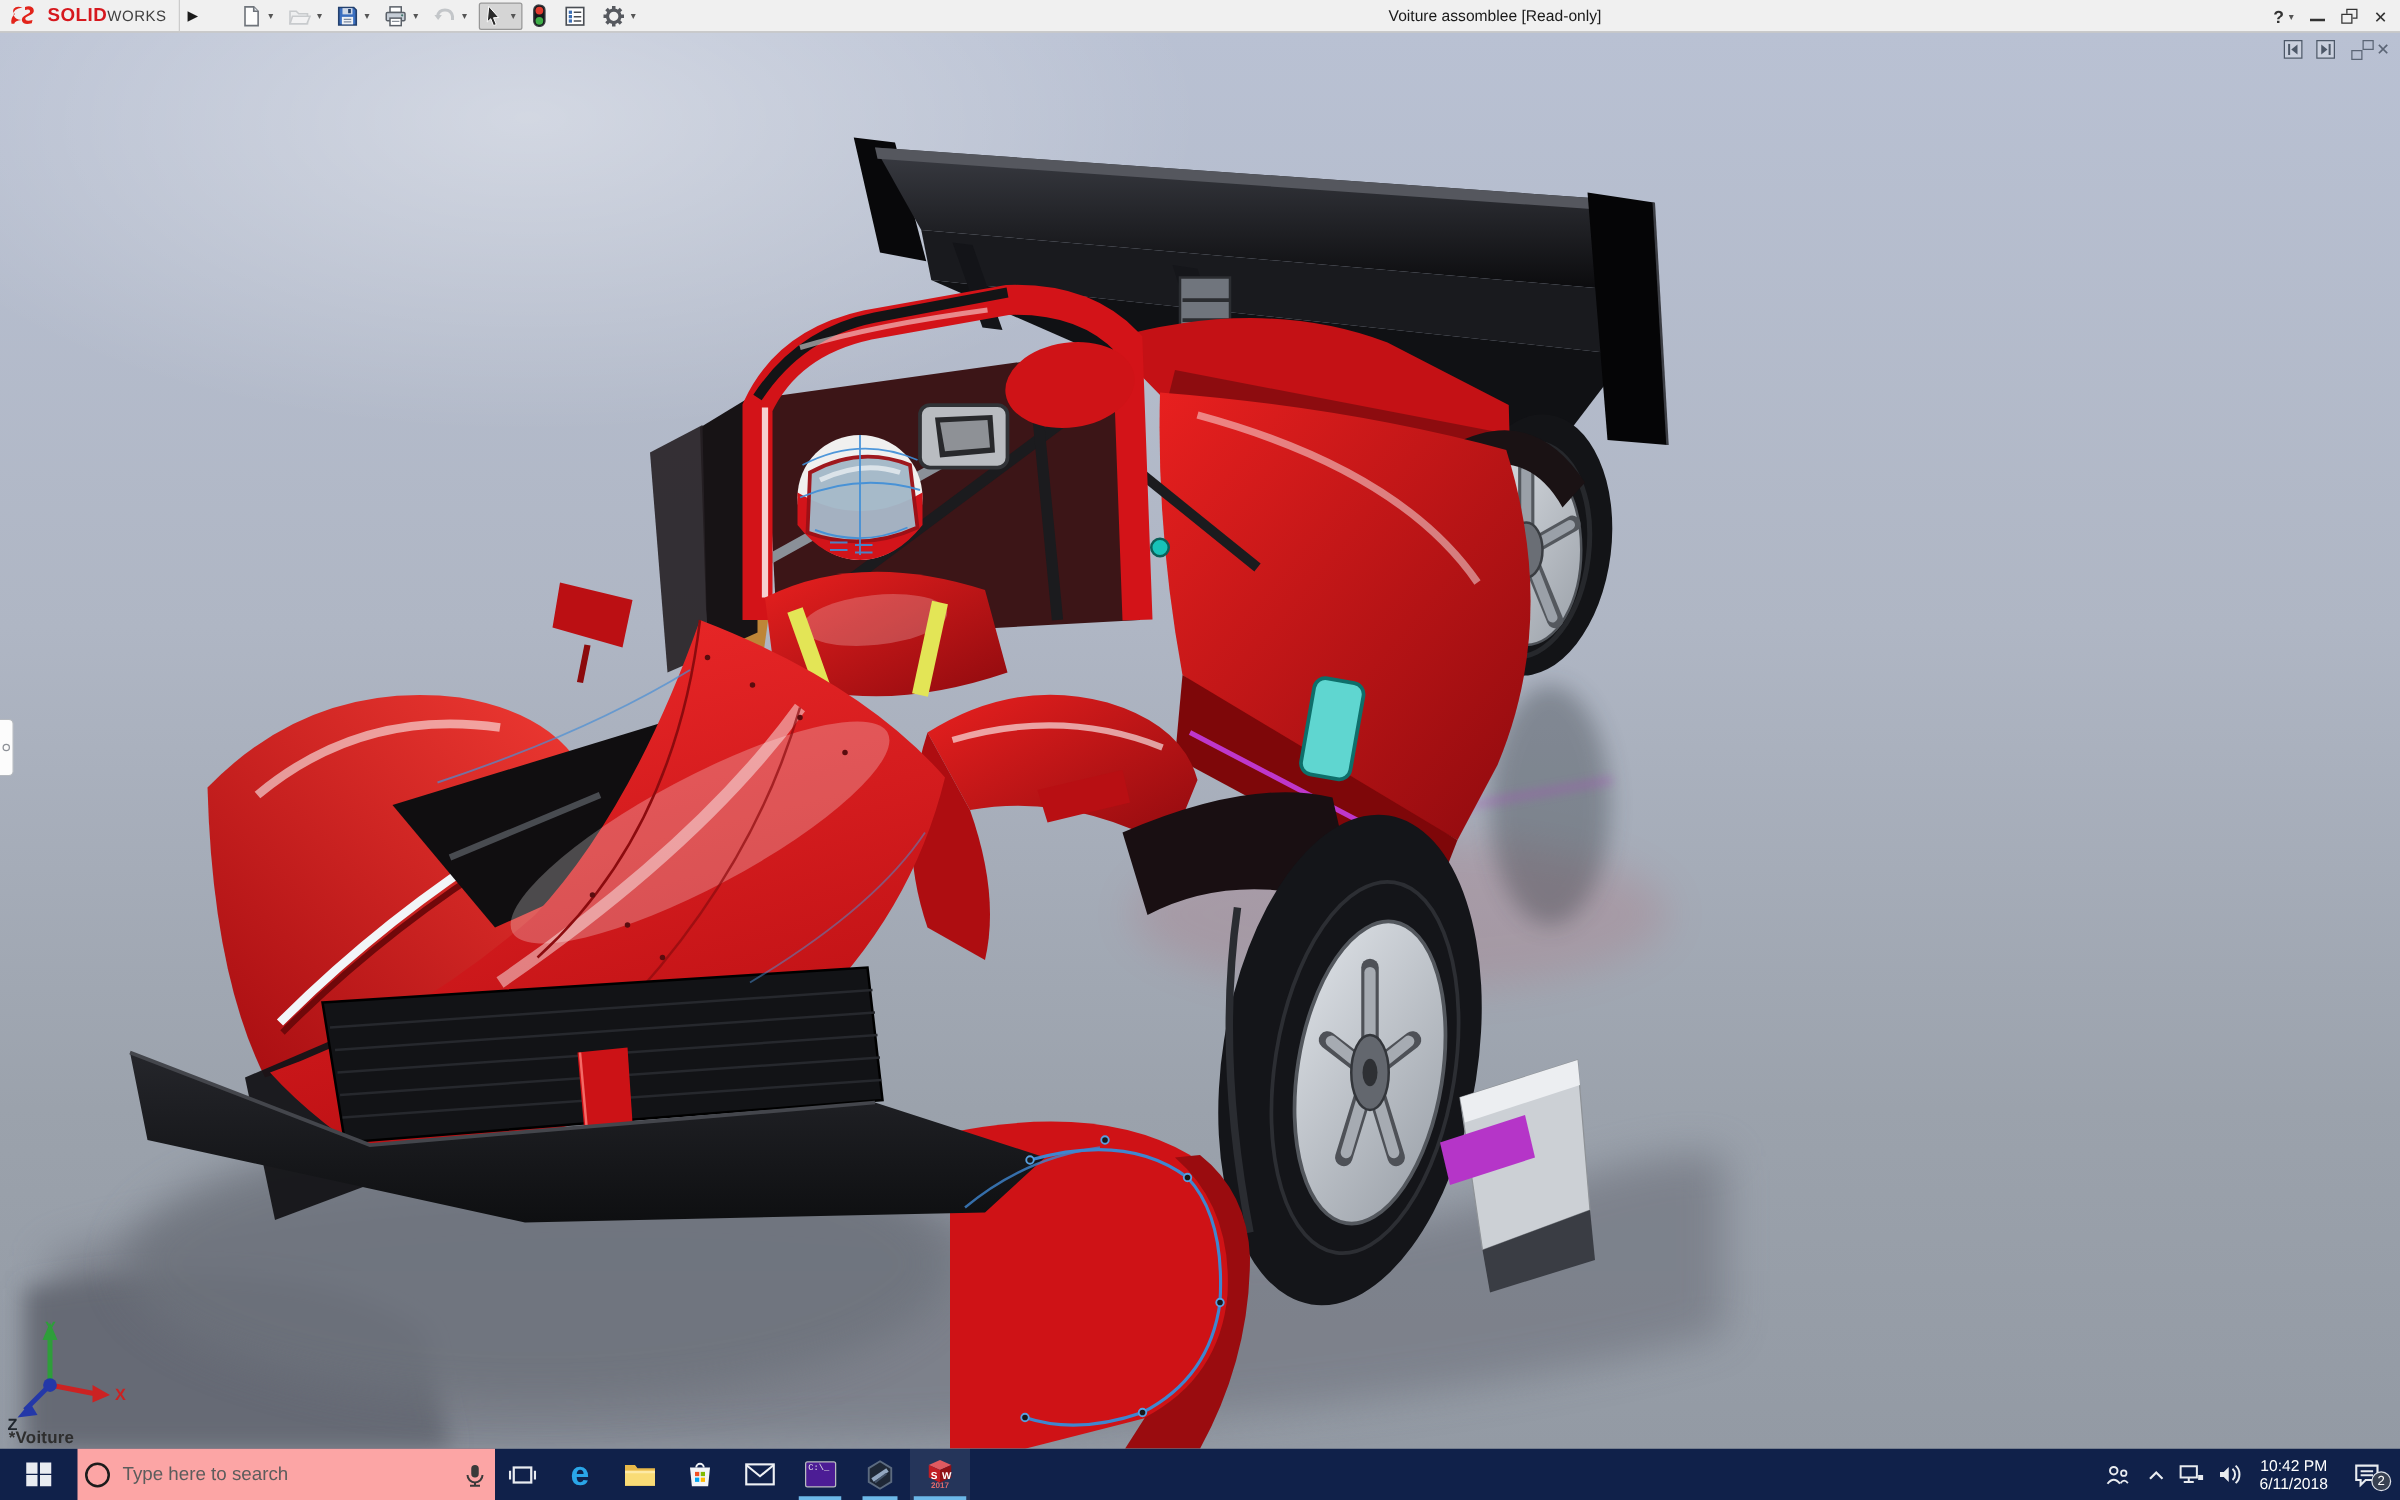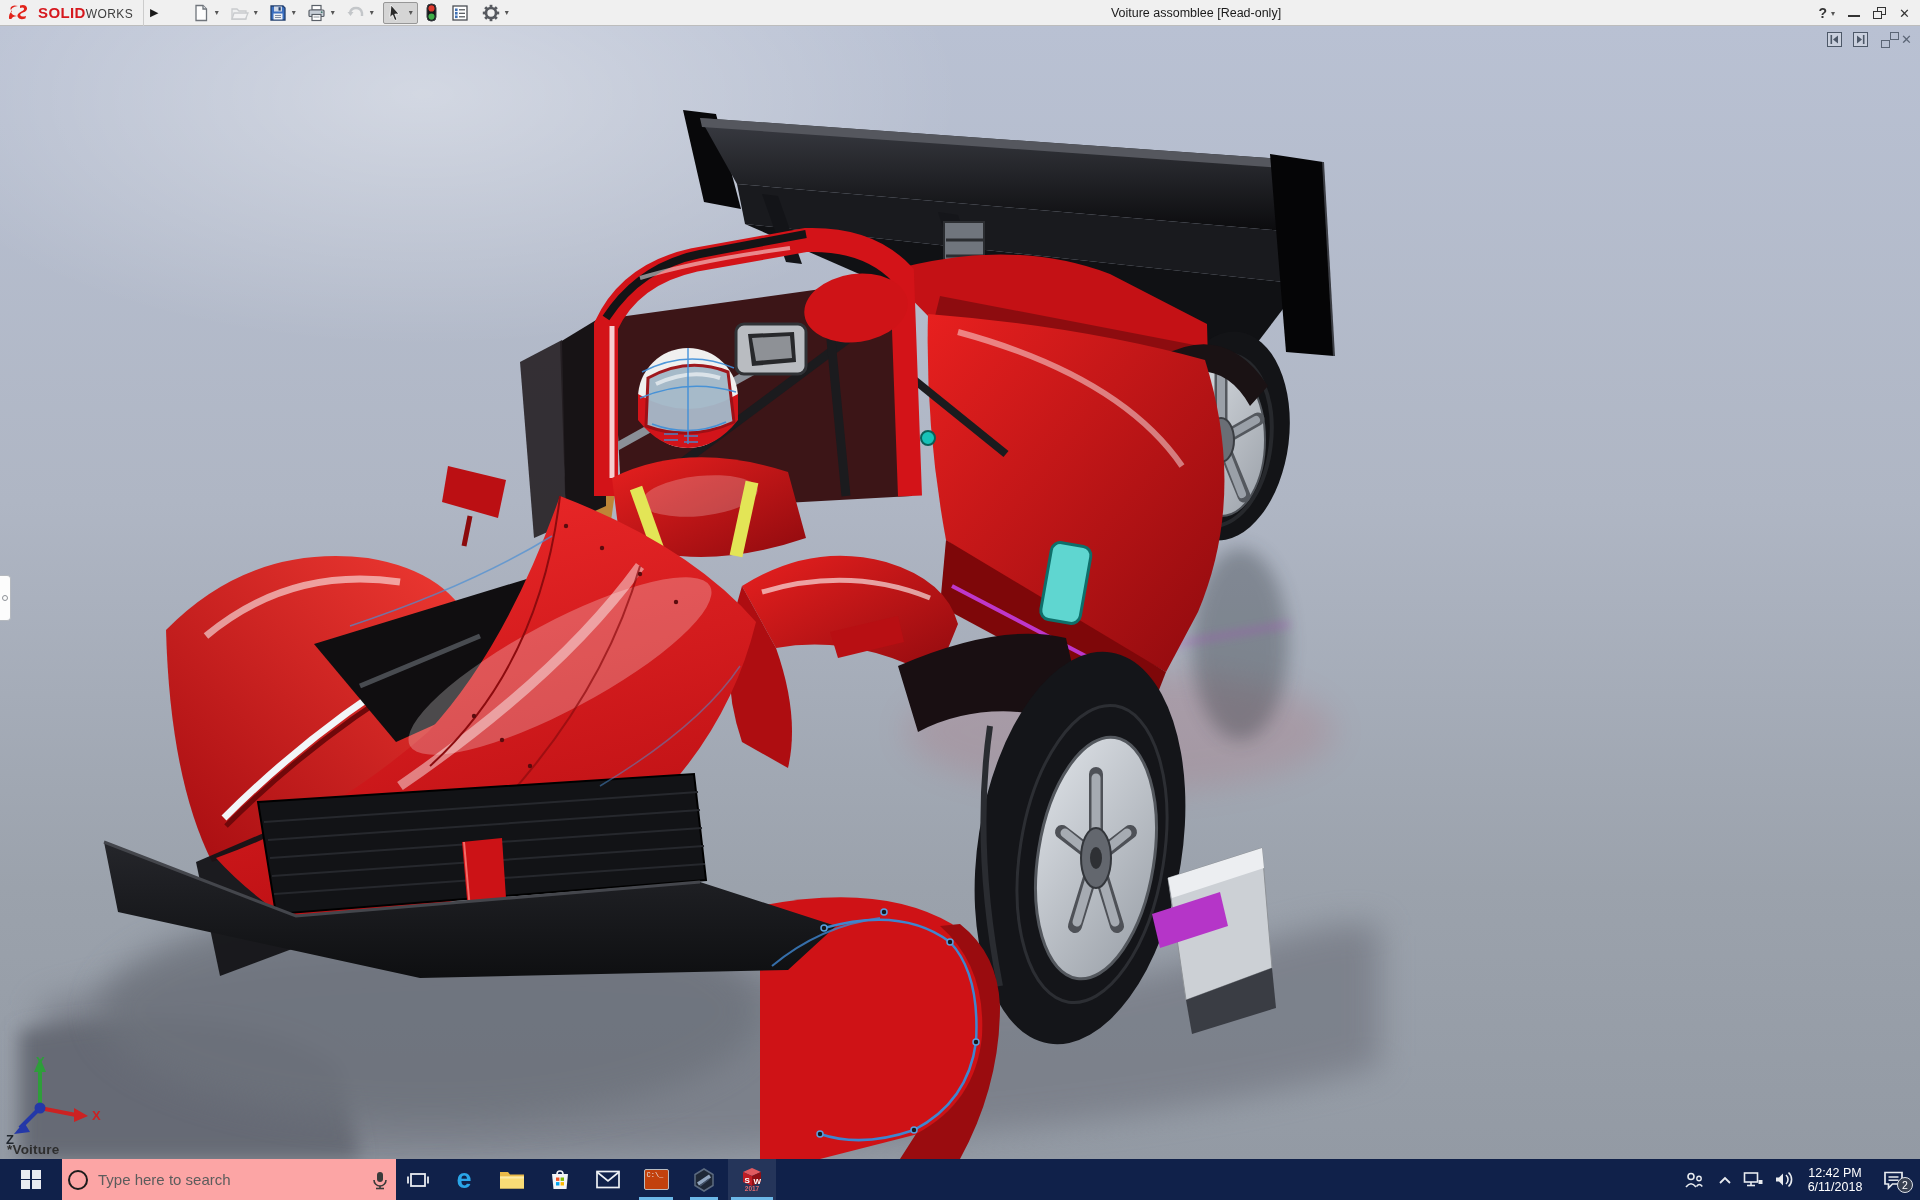--- a/index.html
+++ b/index.html
@@ -71,21 +71,21 @@
   .search-box { width:334px; background:#fca5a5; display:flex; align-items:center; padding:0 6px; gap:10px; }
   .cortana-ring { width:20px; height:20px; border:2.5px solid #1c1c1c; border-radius:50%; flex:none; }
   .search-text { font-size:15px; color:#5c5c5c; flex:1; white-space:nowrap; }
   .mic { flex:none; }
   .tb-slot { width:48px; display:flex; align-items:center; justify-content:center; position:relative; }
   .tb-slot.taskview { width:44px; }
   .tb-slot.active { background:rgba(255,255,255,.09); }
   .underline { position:absolute; bottom:0; left:50%; transform:translateX(-50%);
     height:3px; background:#6cb8e8; }
   .edge-e { color:#2aa6e8; font-size:27px; font-weight:bold; line-height:27px; }
-  .cmd-box { width:25px; height:21px; background:#c2410c; border:1px solid #b9bcc0; border-radius:2px;
+  .cmd-box { width:25px; height:21px; background:#4c1d95; border:1px solid #b9bcc0; border-radius:2px;
     font-family:"Liberation Mono", monospace; font-size:7px; color:#e8e8e8; padding:1px 2px; text-align:left; }
   .sw-icon { display:flex; flex-direction:column; align-items:center; line-height:1; }
   .sw-year { font-size:6.5px; font-weight:bold; color:#e06a6e; margin-top:-1px; }
   .tray { margin-left:auto; display:flex; align-items:center; padding-right:4px; }
   .tray-item { display:flex; align-items:center; justify-content:center; height:41px; }
   .ti-people { width:36px; } .ti-chevron { width:26px; } .ti-network { width:30px; }
   .ti-volume { width:32px; } .ti-ac { width:46px; position:relative; }
   .clock { width:70px; text-align:center; color:#ffffff; font-size:12.5px; line-height:14px; }
   .ac-badge { position:absolute; right:3px; bottom:7px; width:16px; height:16px; border-radius:50%;
     background:#384152; border:1px solid #dfe3ea; color:#fff; font-size:10.5px;
@@ -595,21 +595,21 @@
     </div>
     <div class="tray-item ti-volume">
       <svg width="20" height="17" viewBox="0 0 20 17">
         <path d="M2,6.5 h3 l4,-4 v12 l-4,-4 h-3Z" fill="#e8ebef"></path>
         <path d="M12,4 a6,6 0 0 1 0,9" fill="none" stroke="#e8ebef" stroke-width="1.6"></path>
         <path d="M14.5,1.5 a9.5,9.5 0 0 1 0,14" fill="none" stroke="#e8ebef" stroke-width="1.6"></path>
       </svg>
     </div>
     <div class="tray-item">
       <div class="clock">
-        <div>12:42 PM</div>
+        <div>10:42 PM</div>
         <div>6/11/2018</div>
       </div>
     </div>
     <div class="tray-item ti-ac">
       <svg width="21" height="20" viewBox="0 0 21 20">
         <path d="M2,2.5 h17 v11.5 h-9.5 l-4,4 v-4 h-3.5Z" fill="none" stroke="#e8ebef" stroke-width="1.7"></path>
         <line x1="5.5" y1="7" x2="15.5" y2="7" stroke="#e8ebef" stroke-width="1.5"></line>
         <line x1="5.5" y1="10.2" x2="15.5" y2="10.2" stroke="#e8ebef" stroke-width="1.5"></line>
       </svg>
       <span class="ac-badge">2</span>

